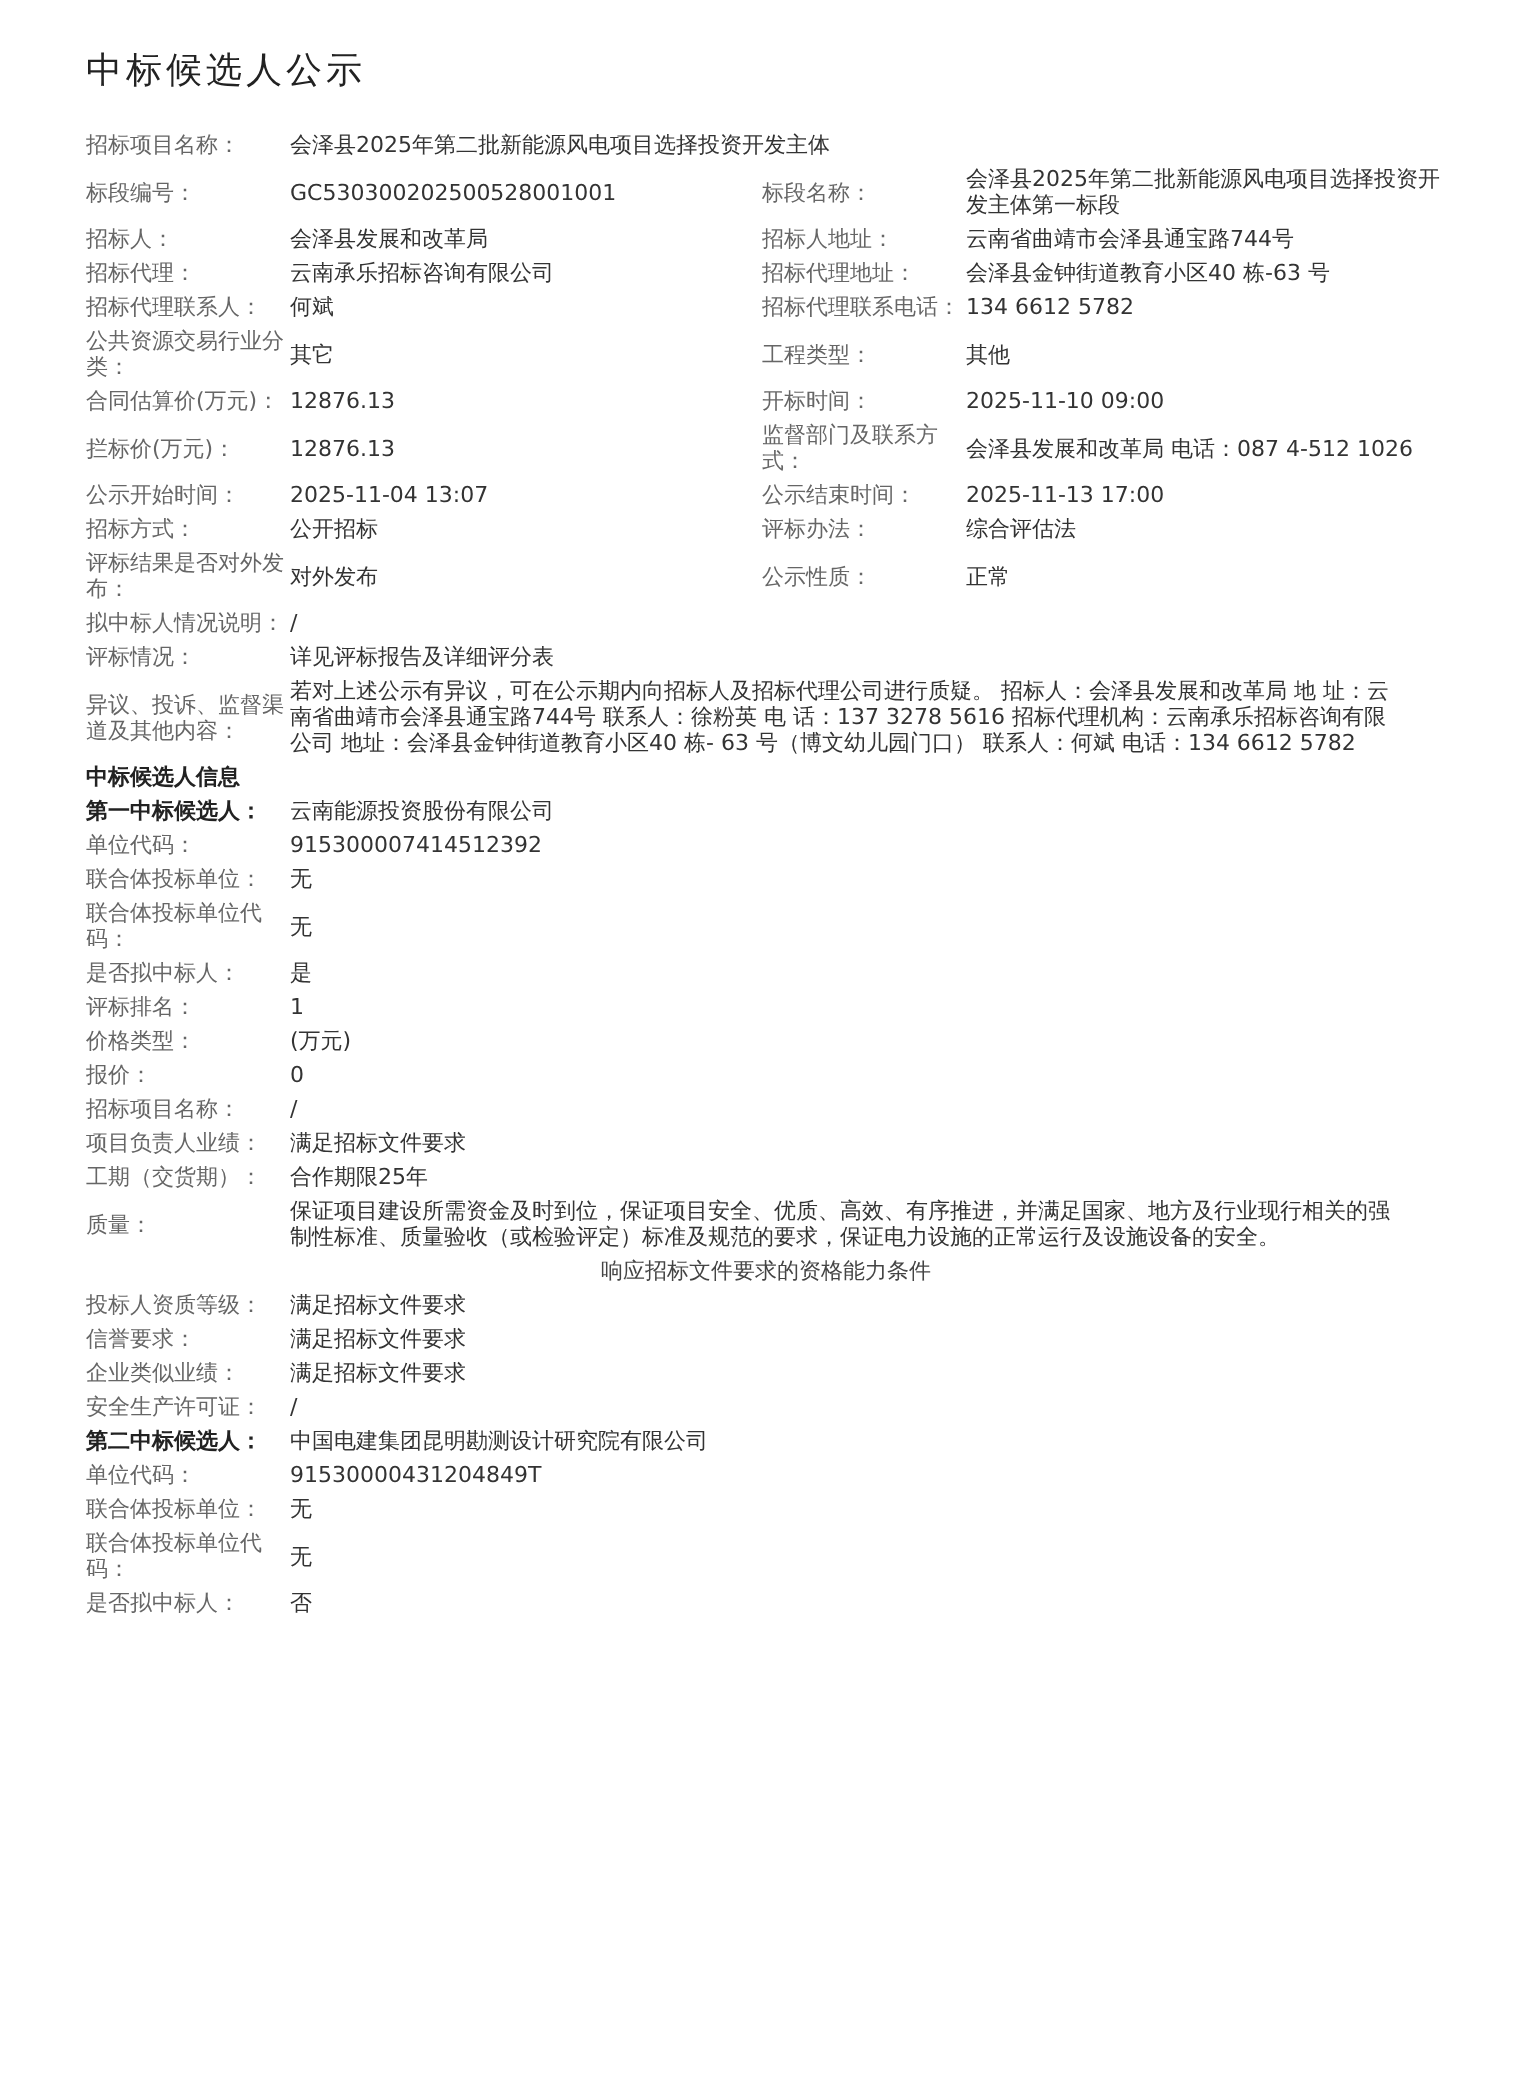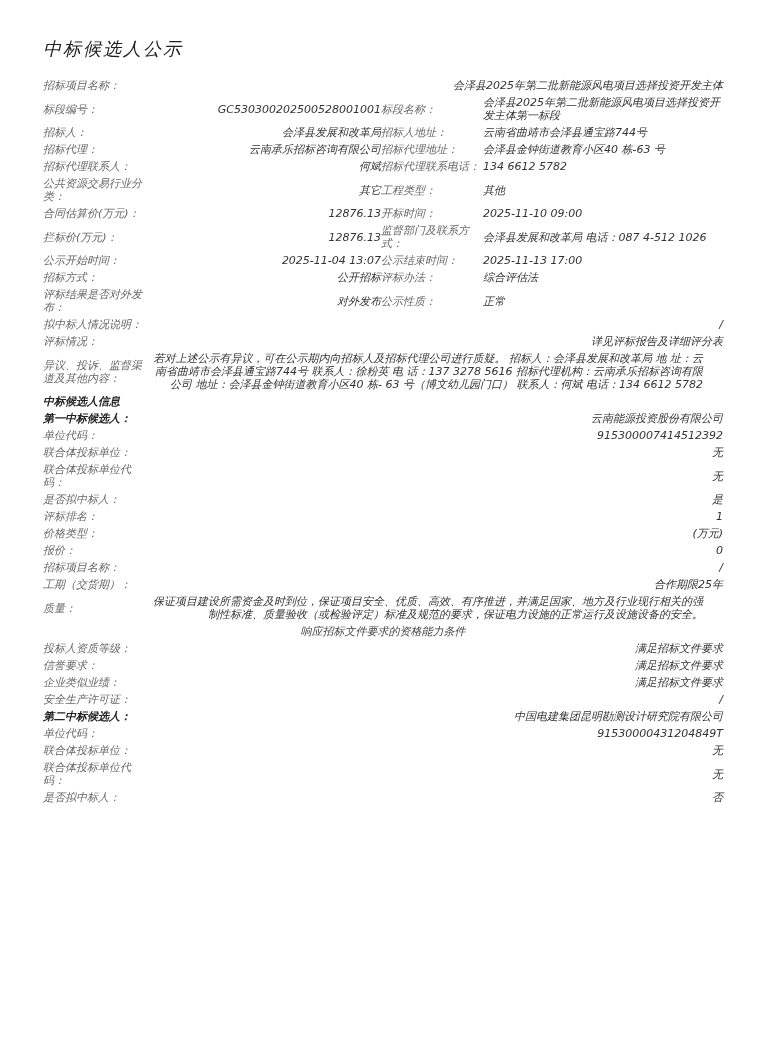--- a/index.html
+++ b/index.html
@@ -1,33 +1,33 @@
 <!DOCTYPE html>
 <html><head>
 <meta charset="utf-8">
 <style>
   html, body { margin: 0; padding: 0; background: #ffffff; }
   body {
     width: 758px; height: 1043px; overflow: hidden;
     font-family: "DejaVu Sans", "Liberation Sans", sans-serif;
     color: #333333;
   }
-  .page { position: relative; padding: 37px 30px 0 43px; font-style: italic; }
+  .page { position: relative; padding: 24px 30px 0 43px; }
   h1 {
     margin: 0 0 16px 0;
     font-size: 18px; font-weight: normal; letter-spacing: 2px;
     color: #222222; line-height: 24px;
   }
   table { border-collapse: collapse; width: 680px; table-layout: fixed; }
   td {
     font-size: 11px; line-height: 13px; padding: 2px 0;
     vertical-align: middle; color: #555555;
   }
   td.lbl { width: 102px; color: #666666; }
-  td.val { color: #333333; text-align: right; }
+  td.val { color: #333333; }
   td.lbl2 { width: 102px; color: #666666; }
   td.val2 { color: #333333; }
   .section-title td { font-weight: bold; color: #222222; }
   .bold-lbl { font-weight: bold; color: #222222 !important; }
   .sub-title td { color: #444444; text-align: center; }
 </style>
 </head>
 <body>
 
 <div class="page">
@@ -152,20 +152,24 @@
       </tr>
       <tr>
         <td class="lbl">报价：</td>
         <td class="val" colspan="3">0</td>
       </tr>
       <tr>
         <td class="lbl">招标项目名称：</td>
         <td class="val" colspan="3">/</td>
       </tr>
       <tr>
+        <td class="lbl">项目负责人业绩：</td>
+        <td class="val" colspan="3">满足招标文件要求</td>
+      </tr>
+      <tr>
         <td class="lbl">工期（交货期）：</td>
         <td class="val" colspan="3">合作期限25年</td>
       </tr>
       <tr>
         <td class="lbl">质量：</td>
         <td class="val" colspan="3" style="padding-right:20px">保证项目建设所需资金及时到位，保证项目安全、优质、高效、有序推进，并满足国家、地方及行业现行相关的强制性标准、质量验收（或检验评定）标准及规范的要求，保证电力设施的正常运行及设施设备的安全。</td>
       </tr>
       <tr class="sub-title">
         <td colspan="4">响应招标文件要求的资格能力条件</td>
       </tr>

